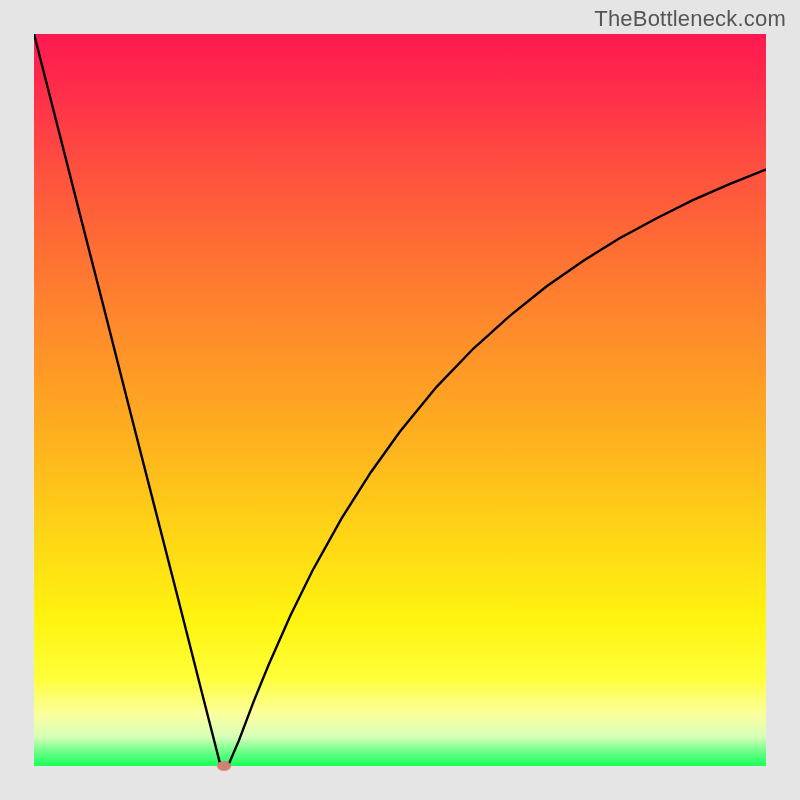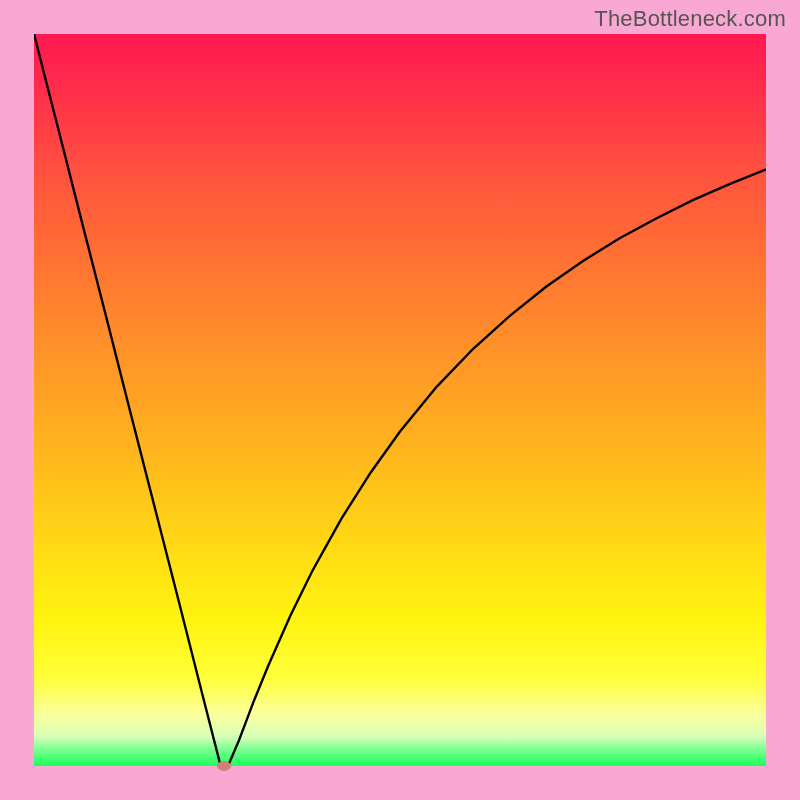--- a/index.html
+++ b/index.html
@@ -10,21 +10,21 @@
     background: #000;
     overflow: hidden;
     font-family: Arial, Helvetica, sans-serif;
   }
   .frame {
     position: absolute;
     left: 0;
     top: 0;
     width: 800px;
     height: 800px;
-    background: #f9a8d4;
+    background: #e5e5e5;
   }
   .plot {
     position: absolute;
     left: 34px;
     top: 34px;
     width: 732px;
     height: 732px;
     background: linear-gradient(to bottom,
       #ff1850 0%,
       #ff2e4a 8%,

